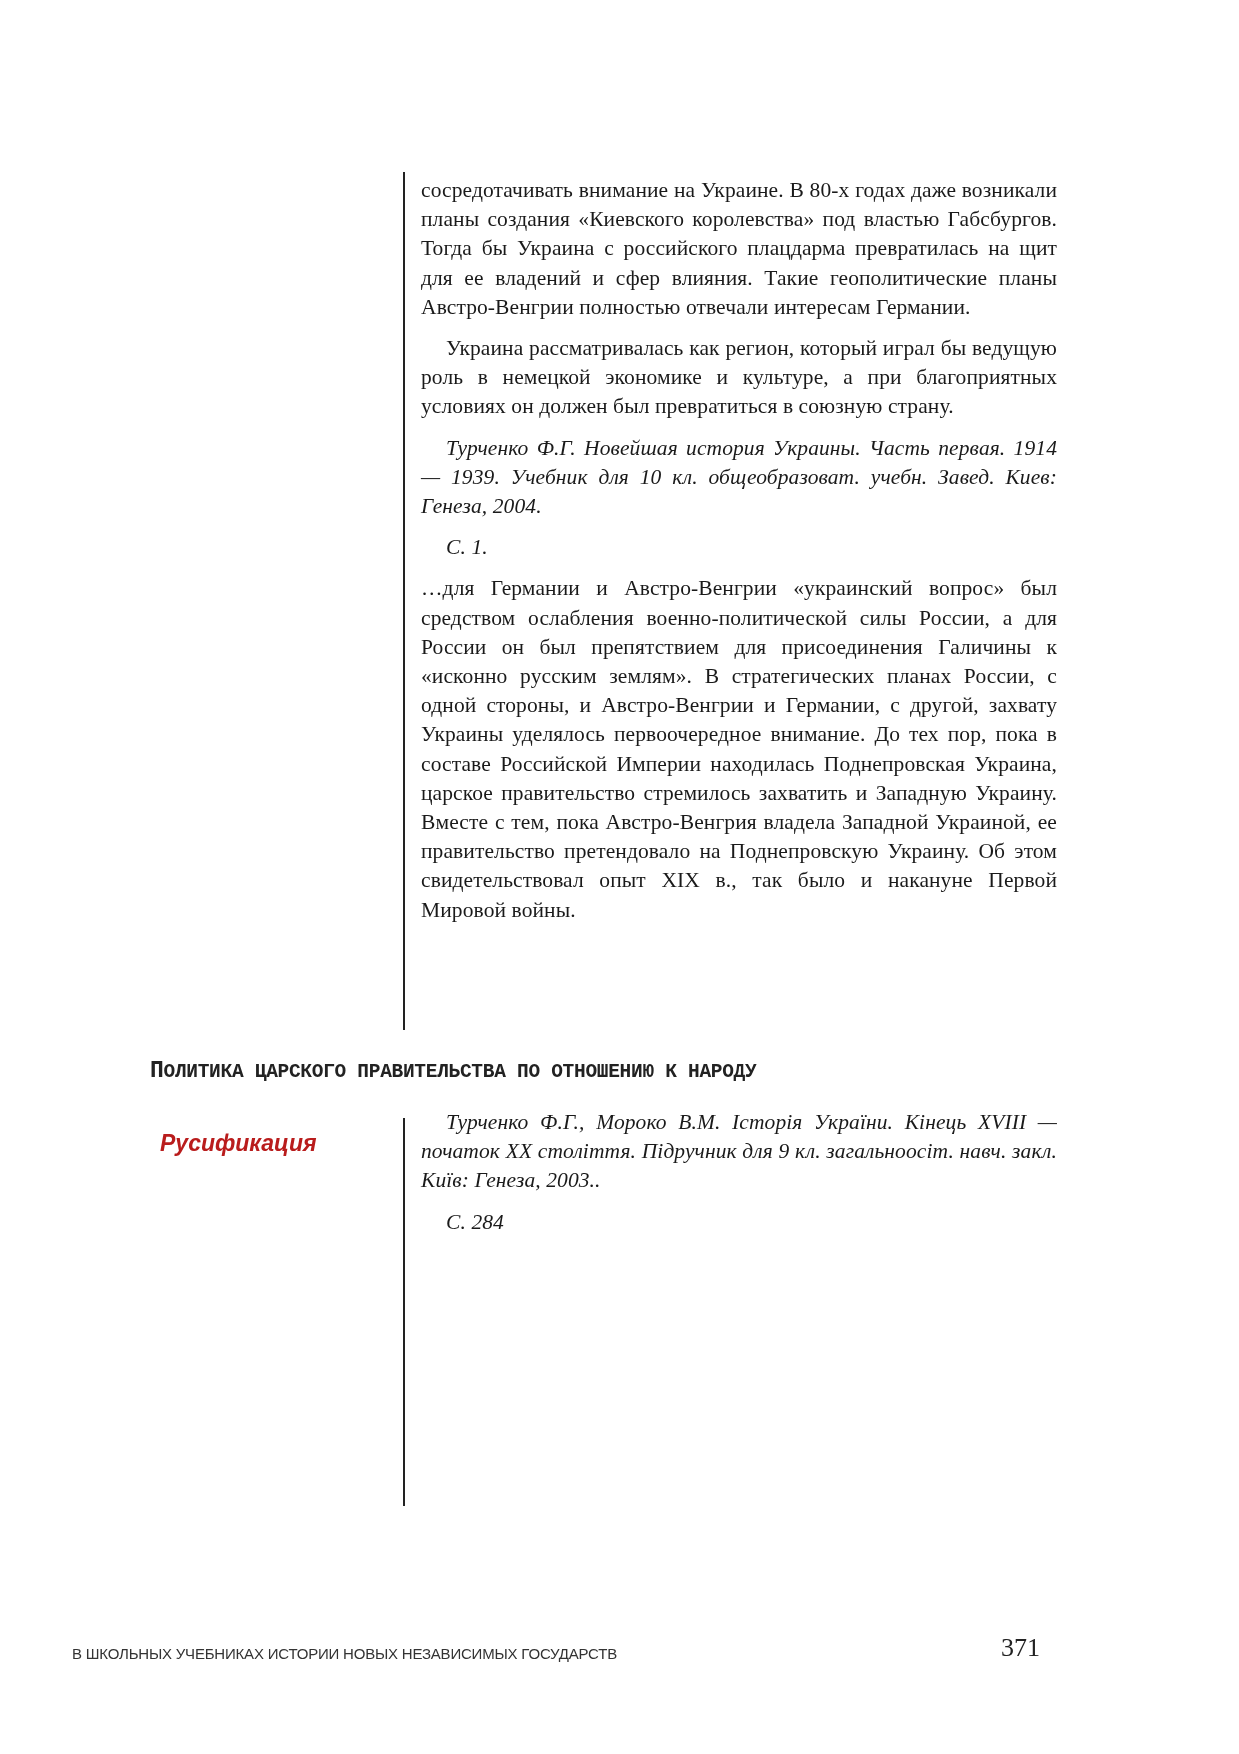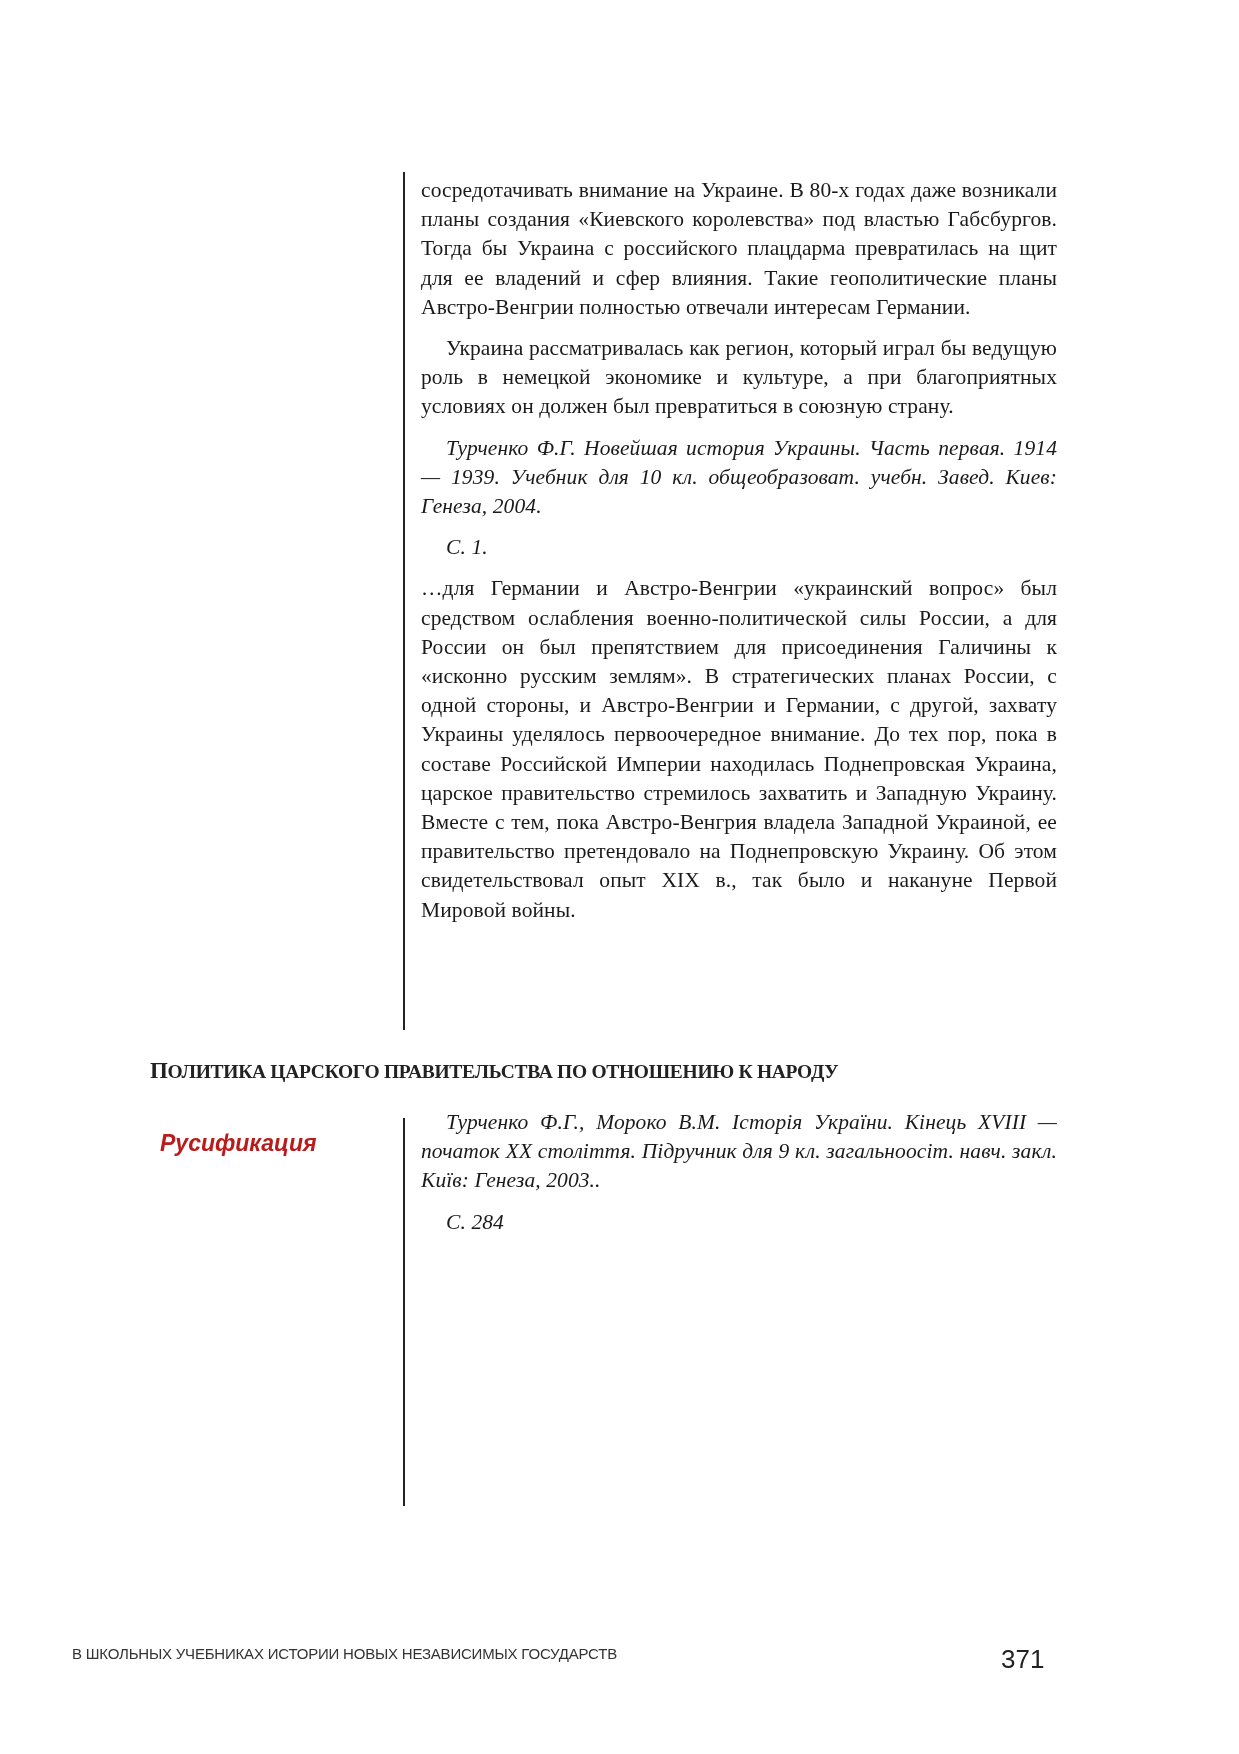--- a/index.html
+++ b/index.html
@@ -40,21 +40,21 @@
       margin: 0 0 12px 0;
     }
     .indent { text-indent: 25px; }
     .cite {
       font-style: italic;
     }
     .section-heading {
       position: absolute;
       left: 150px;
       top: 1058px;
-      font-family: Liberation Serif, serif;
+      font-family: Liberation Mono, monospace;
       font-weight: bold;
       font-size: 19.5px;
       letter-spacing: -0.3px;
       color: #222;
       font-stretch: condensed;
     }
     .section-heading .cap { font-size: 23px; }
     .side-label {
       position: absolute;
       left: 160px;
@@ -71,24 +71,23 @@
       top: 1645px;
       font-family: "Liberation Sans", "DejaVu Sans", sans-serif;
       font-size: 15px;
       letter-spacing: -0.2px;
       color: #333;
     }
     .footer-page {
       position: absolute;
       left: 1001px;
       top: 1633px;
-      font-family: Liberation Sans, sans-serif;
+      font-family: Liberation Serif, serif;
       font-size: 26px;
       color: #222;
-      margin-top: 11px;
     }
   </style>
 </head>
 <body>
 
 <div class="page">
 
   <div class="rule" style="top:172px; height:858px;"></div>
   <div class="text-col" style="top:176px;">
     <p>сосредотачивать внимание на Украине. В 80-х годах даже возникали планы создания «Киевского королевства» под властью Габсбургов. Тогда бы Украина с российского плацдарма превратилась на щит для ее владений и сфер влияния. Такие геополитические планы Австро-Венгрии полностью отвечали интересам Германии.</p>

